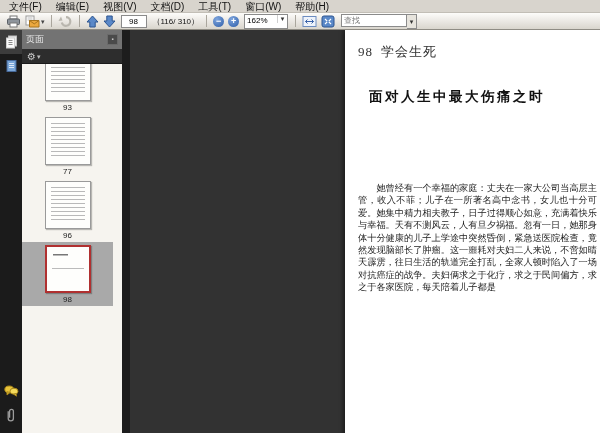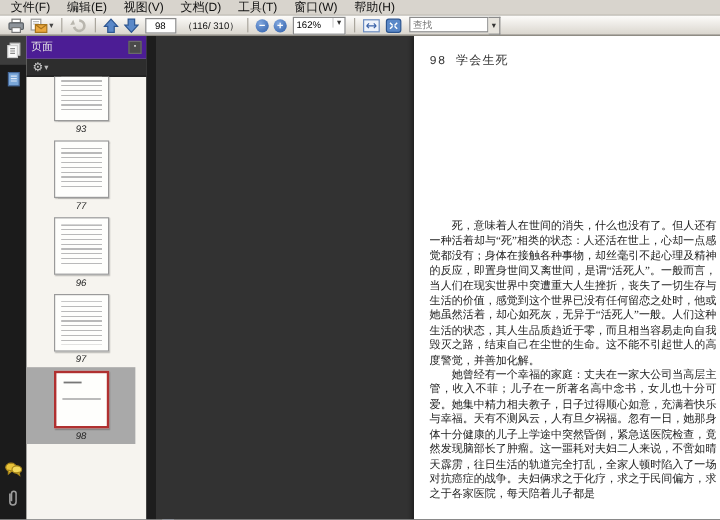--- a/index.html
+++ b/index.html
@@ -31,30 +31,30 @@
   .find-caret{width:9px;height:13px;border:1px solid #8b8b8b;border-left:none;background:#e7e4dd;
       font-size:7px;color:#333;text-align:center;line-height:13px;}
   
   .iconstrip{position:absolute;left:0;top:30px;width:22px;bottom:0;background:#1b1b1b;display:flex;
       flex-direction:column;align-items:center;}
   .strip-btn{width:22px;height:24px;display:flex;align-items:center;justify-content:center;}
   .strip-btn.active{background:#3c3c3c;}
   .strip-bottom{margin-top:auto;display:flex;flex-direction:column;align-items:center;padding-bottom:6px;}
   
   .panel{position:absolute;left:22px;top:30px;width:100px;bottom:0;background:#f6f4ef;}
-  .panel-header{position:absolute;left:0;top:0;width:100%;height:19px;background:#4c1d95;
+  .panel-header{position:absolute;left:0;top:0;width:100%;height:19px;background:#737373;
       display:flex;align-items:center;box-sizing:border-box;padding:0 4px;}
   .panel-title{font-size:9px;color:#e6e6e6;flex:1;}
   .panel-menu-btn{width:9px;height:9px;background:#4a4a4a;border:1px solid #6a6a6a;color:#ccc;
       font-size:6px;line-height:8px;text-align:center;}
   .panel-options{position:absolute;left:0;top:19px;width:100%;height:15px;background:#2d2d2d;
       border-bottom:1px solid #1a1a1a;display:flex;align-items:center;padding-left:5px;box-sizing:border-box;}
   .gear{font-size:10px;color:#c9c9c9;line-height:15px;}
   .panel-options .caret{color:#bbb;}
-  .thumb-list{position:absolute;left:0;top:34px;right:9px;bottom:0;overflow:hidden;font-style:italic;}
+  .thumb-list{position:absolute;left:0;top:34px;right:9px;bottom:0;overflow:hidden;}
   .thumb-col{margin-top:-14px;}
   .thumb-item{width:100%;padding:3px 0 2px;text-align:center;box-sizing:border-box;}
   .thumb-page{position:relative;width:44px;height:46px;margin:0 auto;background:#fefefc;
       border:1px solid #9a9a9a;box-shadow:1px 1px 1px rgba(0,0,0,.25);}
   .thumb-lines{position:absolute;top:5px;left:5px;right:5px;bottom:5px;
       background:repeating-linear-gradient(to bottom,#b9b9b9 0 1px,transparent 1px 4px);}
   .thumb-num{font-size:8px;color:#222;margin-top:2px;line-height:9px;}
   .thumb-item.selected{background:#a9a9a9;}
   .thumb-item.selected .thumb-page{border:2px solid #b03030;width:42px;height:44px;}
   .thumb-item.selected .thumb-lines{
@@ -66,22 +66,22 @@
       box-sizing:border-box;font-size:5px;line-height:7px;text-align:center;color:#2f58a0;}
   .pscroll .arrow.up{top:0;}
   .pscroll .arrow.down{bottom:0;}
   .pscroll .sthumb{position:absolute;left:1px;top:110px;width:7px;height:48px;background:#bccfef;
       border:1px solid #8aa6d6;border-radius:2px;box-sizing:border-box;}
   .panel-divider{position:absolute;left:122px;top:30px;width:8px;bottom:0;background:#1d1d1d;}
   
   .docview{position:absolute;left:130px;top:30px;right:0;bottom:0;background:#323232;overflow:hidden;}
   .page{position:absolute;left:215px;top:0;width:280px;height:433px;background:#ffffff;
       box-shadow:-2px 0 4px rgba(0,0,0,.45);}
-  .run-header{position:absolute;left:13px;top:13px;font-family:Liberation Mono, monospace;
-      font-size:10px;color:#333;letter-spacing:1px;}
+  .run-header{position:absolute;left:13px;top:13px;font-family:Liberation Serif, serif;
+      font-size:13px;color:#333;letter-spacing:1px;}
   .run-header .pgno{margin-right:8px;}
   .chapter-title{position:absolute;left:24px;top:58px;font-family:"Liberation Serif","DejaVu Serif",serif;
       font-weight:bold;font-size:13.5px;color:#111;letter-spacing:2.5px;white-space:nowrap;}
   .body-text{position:absolute;left:13px;top:152px;width:239px;font-family:"Liberation Serif","DejaVu Serif",serif;
       font-size:9.2px;line-height:12.4px;color:#1c1c1c;text-align:justify;}
   .body-text p{margin:0;text-indent:2em;}
   svg{display:block;}
 </style>
 </head>
 <body>
@@ -238,26 +238,20 @@
               <div class="thumb-lines"></div>
             </div>
             <div class="thumb-num">77</div>
           </div>
           <div class="thumb-item">
             <div class="thumb-page">
               <div class="thumb-lines"></div>
             </div>
             <div class="thumb-num">96</div>
           </div>
-          <div class="thumb-item">
-            <div class="thumb-page">
-              <div class="thumb-lines"></div>
-            </div>
-            <div class="thumb-num">97</div>
-          </div>
           <div class="thumb-item selected">
             <div class="thumb-page">
               <div class="thumb-lines"></div>
             </div>
             <div class="thumb-num">98</div>
           </div>
         </div>
     </div>
     <div class="pscroll">
       <span class="arrow up">▲</span>
@@ -265,21 +259,21 @@
       <span class="arrow down">▼</span>
     </div>
   </div>
   <div class="panel-divider"></div>
 
   <div class="docview">
     <div class="page">
       <div class="run-header">
         <span class="pgno">98</span><span>学会生死</span>
       </div>
+      <div class="chapter-title">面对人生中最大伤痛之时</div>
       <div class="body-text">
 
-      <p>死，意味着人在世间的消失，什么也没有了。但人还有一种活着却与“死”相类的状态：人还活在世上，心却一点感觉都没有；身体在接触各种事物，却丝毫引不起心理及精神的反应，即置身世间又离世间，是谓“活死人”。一般而言，当人们在现实世界中突遭重大人生挫折，丧失了一切生存与生活的价值，感觉到这个世界已没有任何留恋之处时，他或她虽然活着，却心如死灰，无异于“活死人”一般。人们这种生活的状态，其人生品质趋近于零，而且相当容易走向自我毁灭之路，结束自己在尘世的生命。这不能不引起世人的高度警觉，并善加化解。</p>
           <p>她曾经有一个幸福的家庭：丈夫在一家大公司当高层主管，收入不菲；儿子在一所著名高中念书，女儿也十分可爱。她集中精力相夫教子，日子过得顺心如意，充满着快乐与幸福。天有不测风云，人有旦夕祸福。忽有一日，她那身体十分健康的儿子上学途中突然昏倒，紧急送医院检查，竟然发现脑部长了肿瘤。这一噩耗对夫妇二人来说，不啻如晴天霹雳，往日生活的轨道完全打乱，全家人顿时陷入了一场对抗癌症的战争。夫妇俩求之于化疗，求之于民间偏方，求之于各家医院，每天陪着儿子都是</p>
         </div>
     </div>
   </div>
 
 </div>
 
 </body></html>

